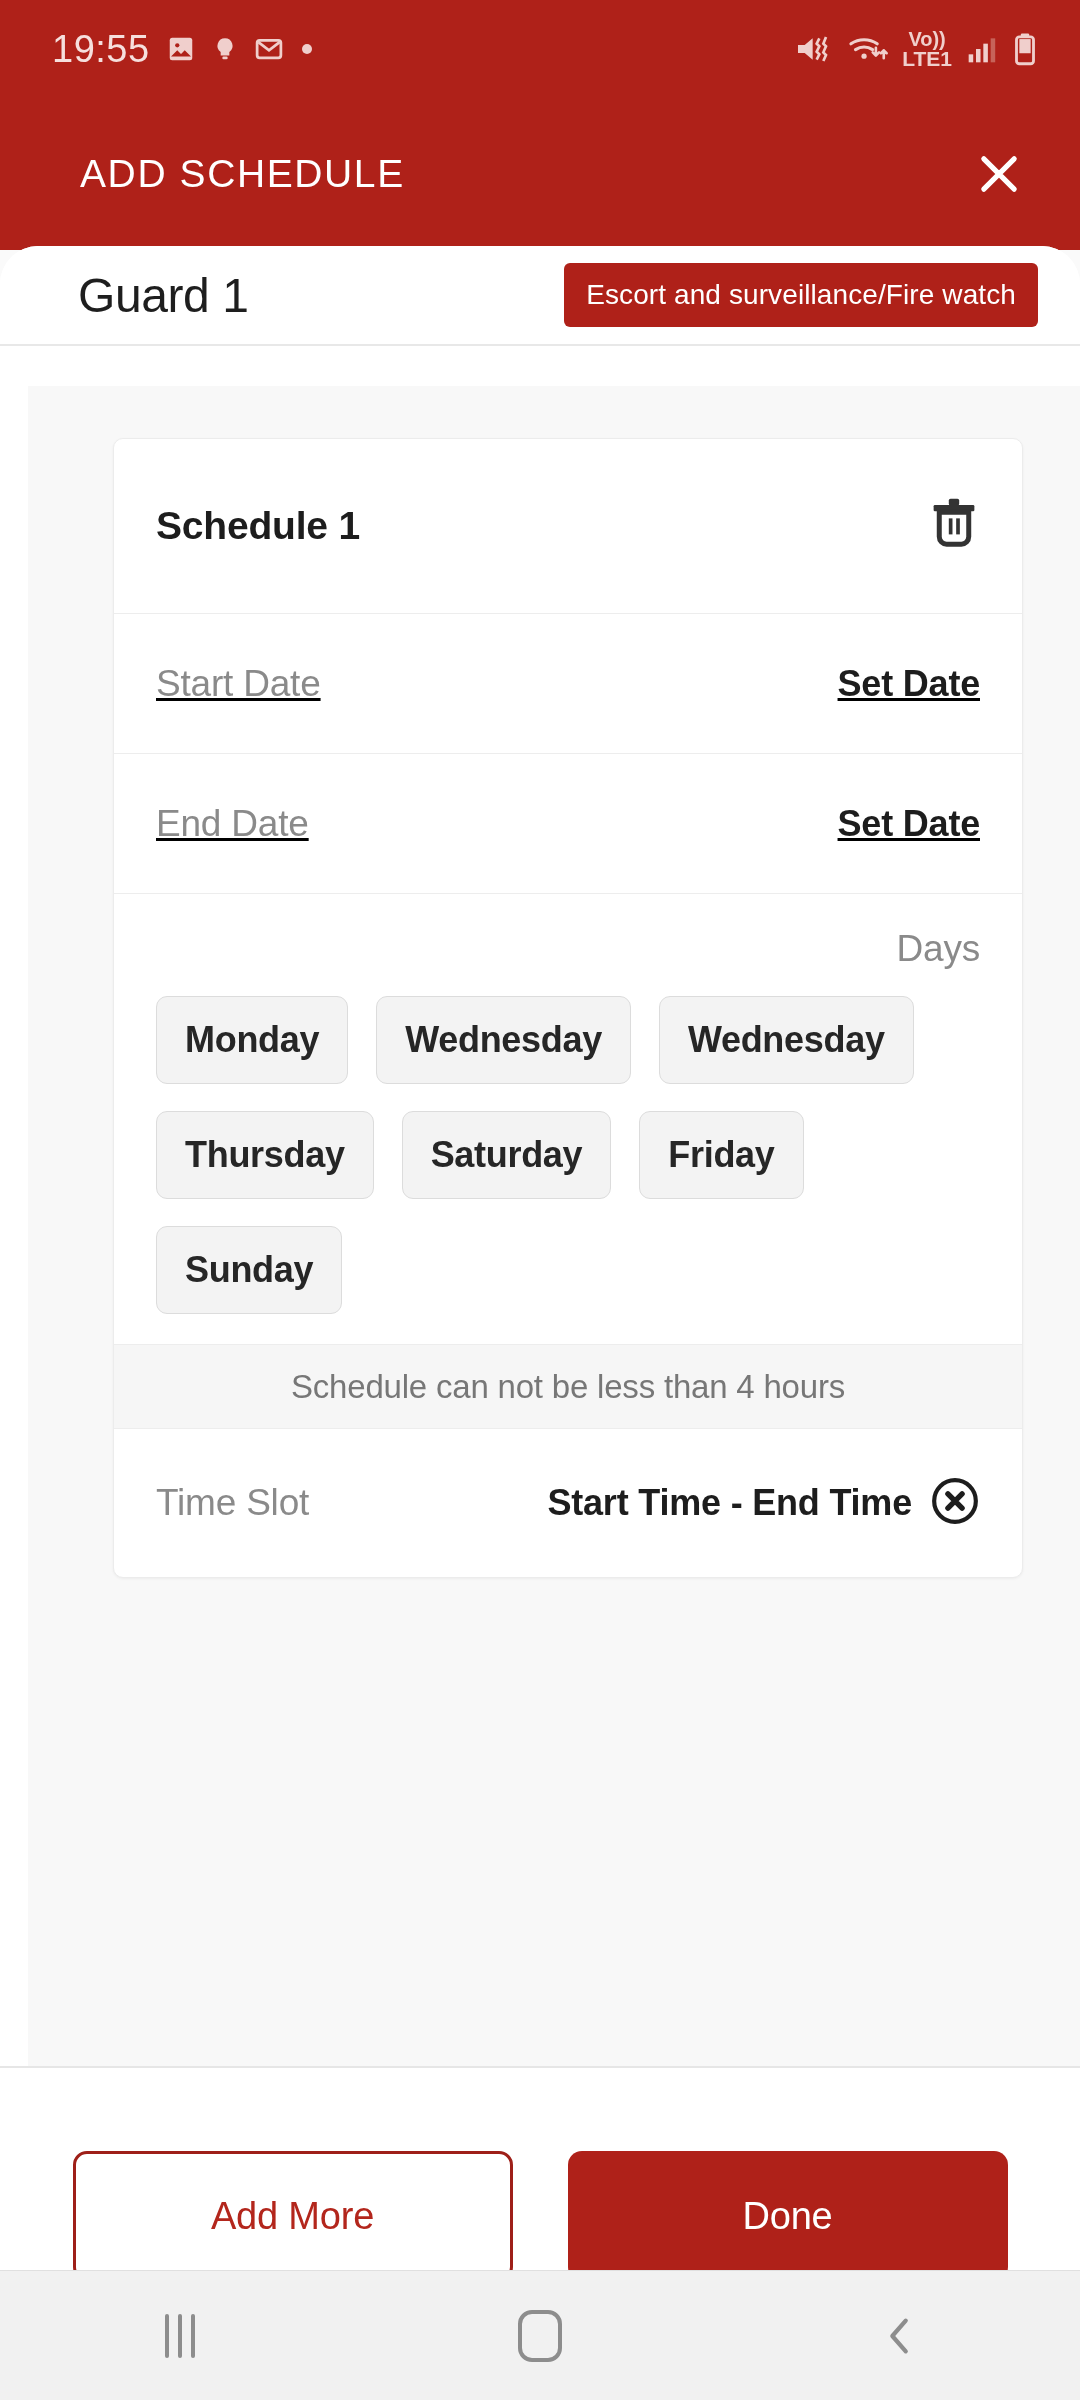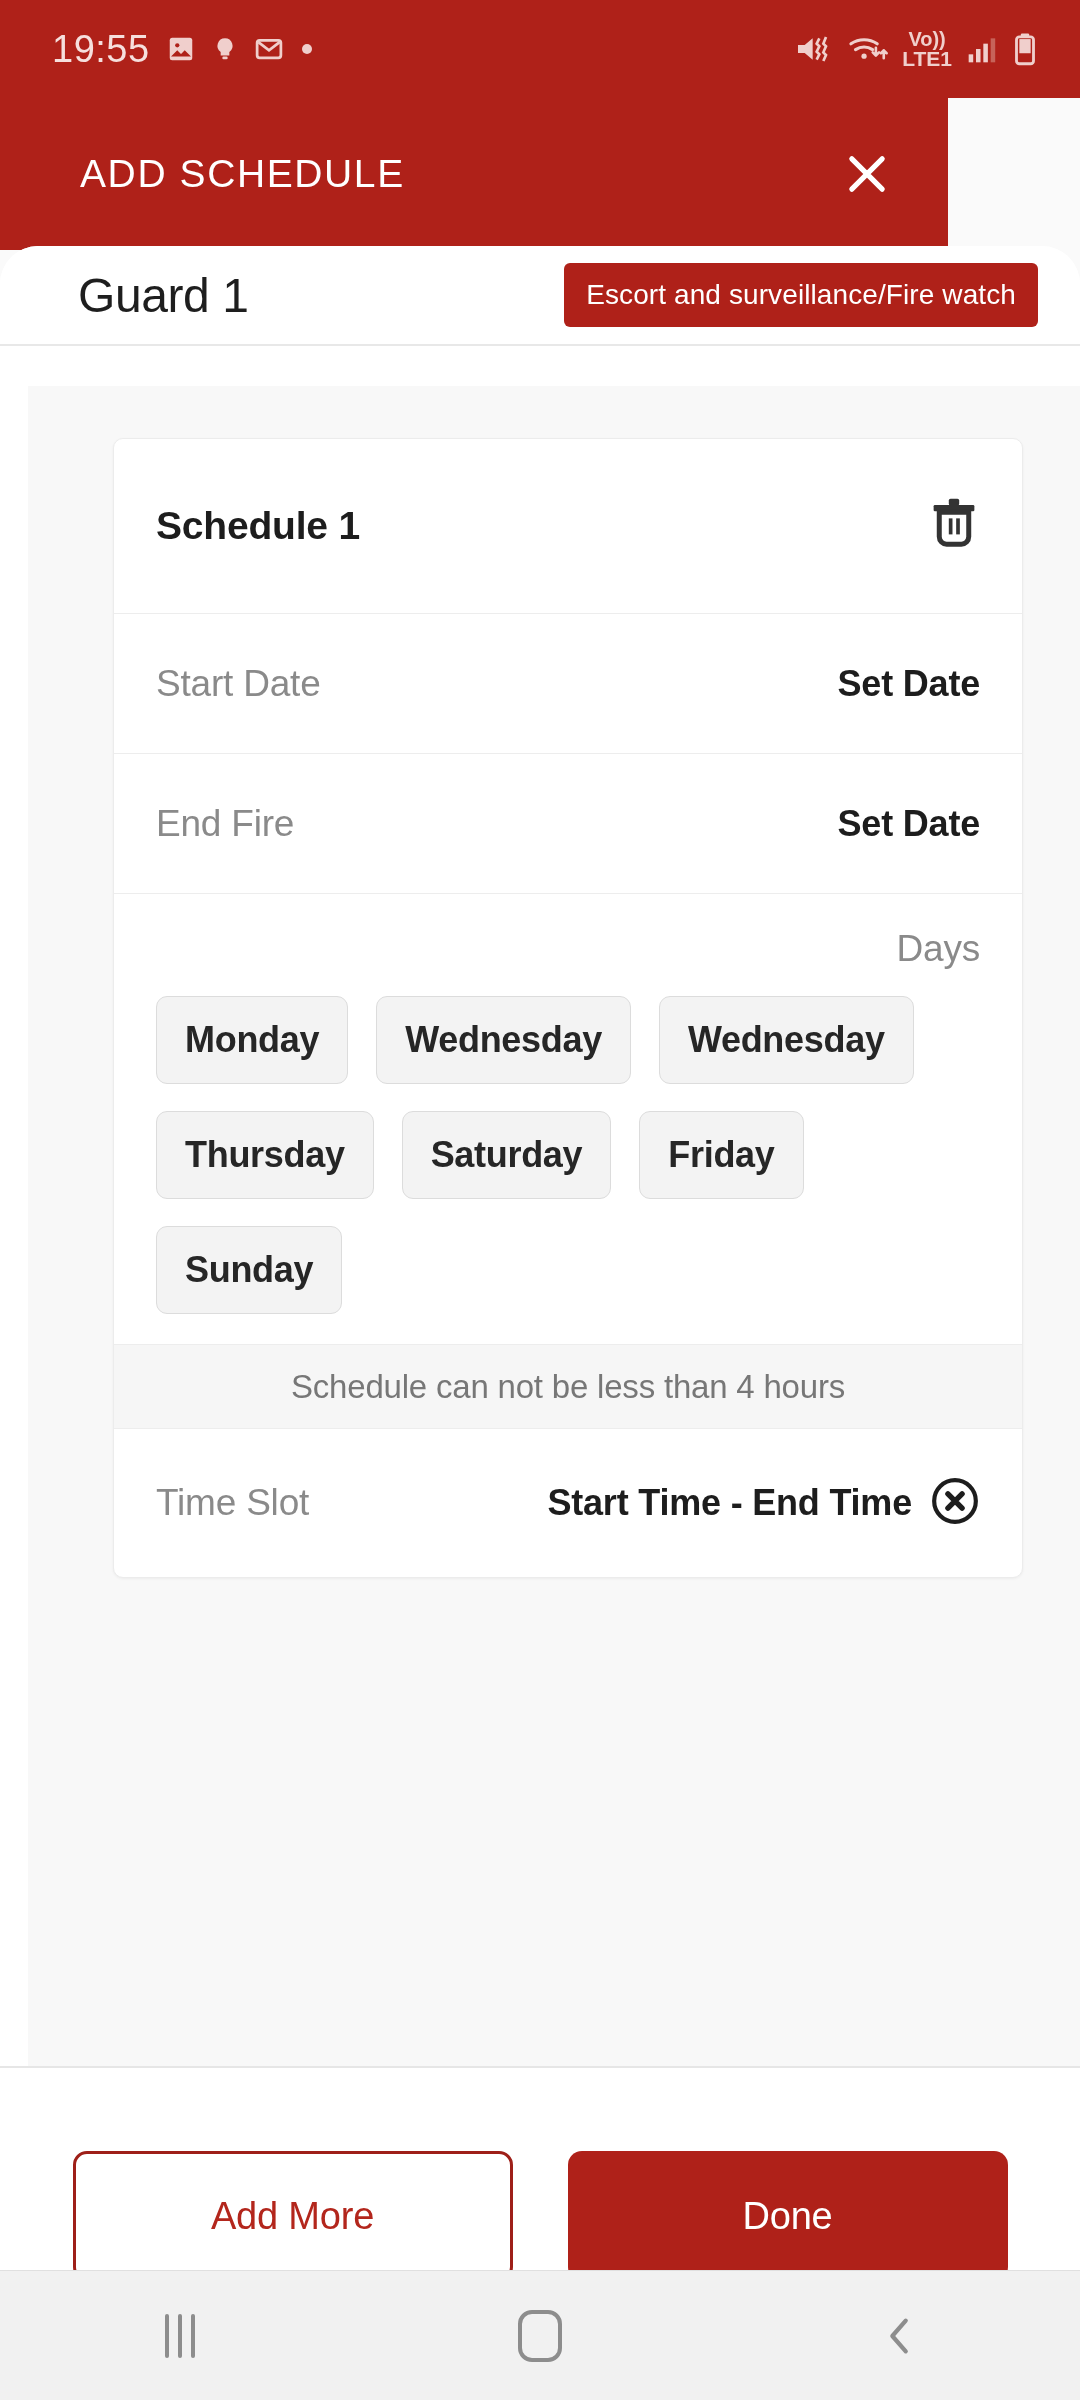--- a/index.html
+++ b/index.html
@@ -22,21 +22,21 @@
   .sb-icon { display: inline-flex; align-items: center; justify-content: center; }
   .sb-spacer { flex: 1; }
   .sb-right { display: flex; align-items: center; gap: 13px; }
   .volte { display: flex; flex-direction: column; align-items: center; line-height: 0.95;
            color: #f0cfcc; font-weight: bold; }
   .volte .v1 { font-size: 20px; }
   .volte .v2 { font-size: 21px; }
 
   
   .appbar {
-    position: absolute; top: 98px; left: 0; width: 948px; height: 152px;
+    position: absolute; top: 98px; left: 0; width: 1080px; height: 152px;
     background: #AF2119; display: flex; align-items: center;
     padding: 0 46px 0 80px;
   }
   .appbar-title {
     color: #ffffff; font-size: 39px; letter-spacing: 1.6px; font-weight: 400;
   }
   .appbar-spacer { flex: 1; }
   .close-btn { width: 70px; height: 70px; display: flex; align-items: center; justify-content: center; }
 
   
@@ -71,21 +71,21 @@
     border-bottom: 1px solid #ededed; min-height: 116px;
   }
   .card-row:last-child { border-bottom: none; }
 
   .row-title { font-size: 39px; color: #1d1d1d; font-weight: bold; letter-spacing: -0.2px; }
   .row-label { font-size: 37px; color: #8a8a8a; letter-spacing: -0.2px; }
   .row-value { font-size: 36px; color: #1d1d1d; font-weight: bold; letter-spacing: -0.2px; }
   .row-spacer { flex: 1; }
 
   .schedule-row { min-height: 175px; }
-  .date-row { min-height: 140px; }
+  .date-row { min-height: 140px; text-decoration: underline; }
 
   .days-block { padding: 34px 42px 30px 42px; border-bottom: 1px solid #ededed; text-align: right; }
   .days-label { font-size: 37px; color: #8a8a8a; margin-bottom: 26px; letter-spacing: -0.2px; }
   .days-wrap { display: flex; flex-wrap: wrap; gap: 27px 28px; }
   .day-chip {
     background: #f3f3f3; border: 1px solid #dcdcdc; border-radius: 11px;
     padding: 22px 28px; font-size: 36px; color: #262626; font-weight: bold;
     letter-spacing: -0.3px;
   }
 
@@ -232,21 +232,21 @@
           </div>
         </div>
 
         <div class="card-row date-row">
           <div class="row-label">Start Date</div>
           <div class="row-spacer"></div>
           <div class="row-value">Set Date</div>
         </div>
 
         <div class="card-row date-row">
-          <div class="row-label">End Fire</div>
+          <div class="row-label">End Date</div>
           <div class="row-spacer"></div>
           <div class="row-value">Set Date</div>
         </div>
 
         <div class="days-block">
           <div class="days-label">Days</div>
           <div class="days-wrap">
             <div class="day-chip">Monday</div>
             <div class="day-chip">Wednesday</div>
             <div class="day-chip">Wednesday</div>

